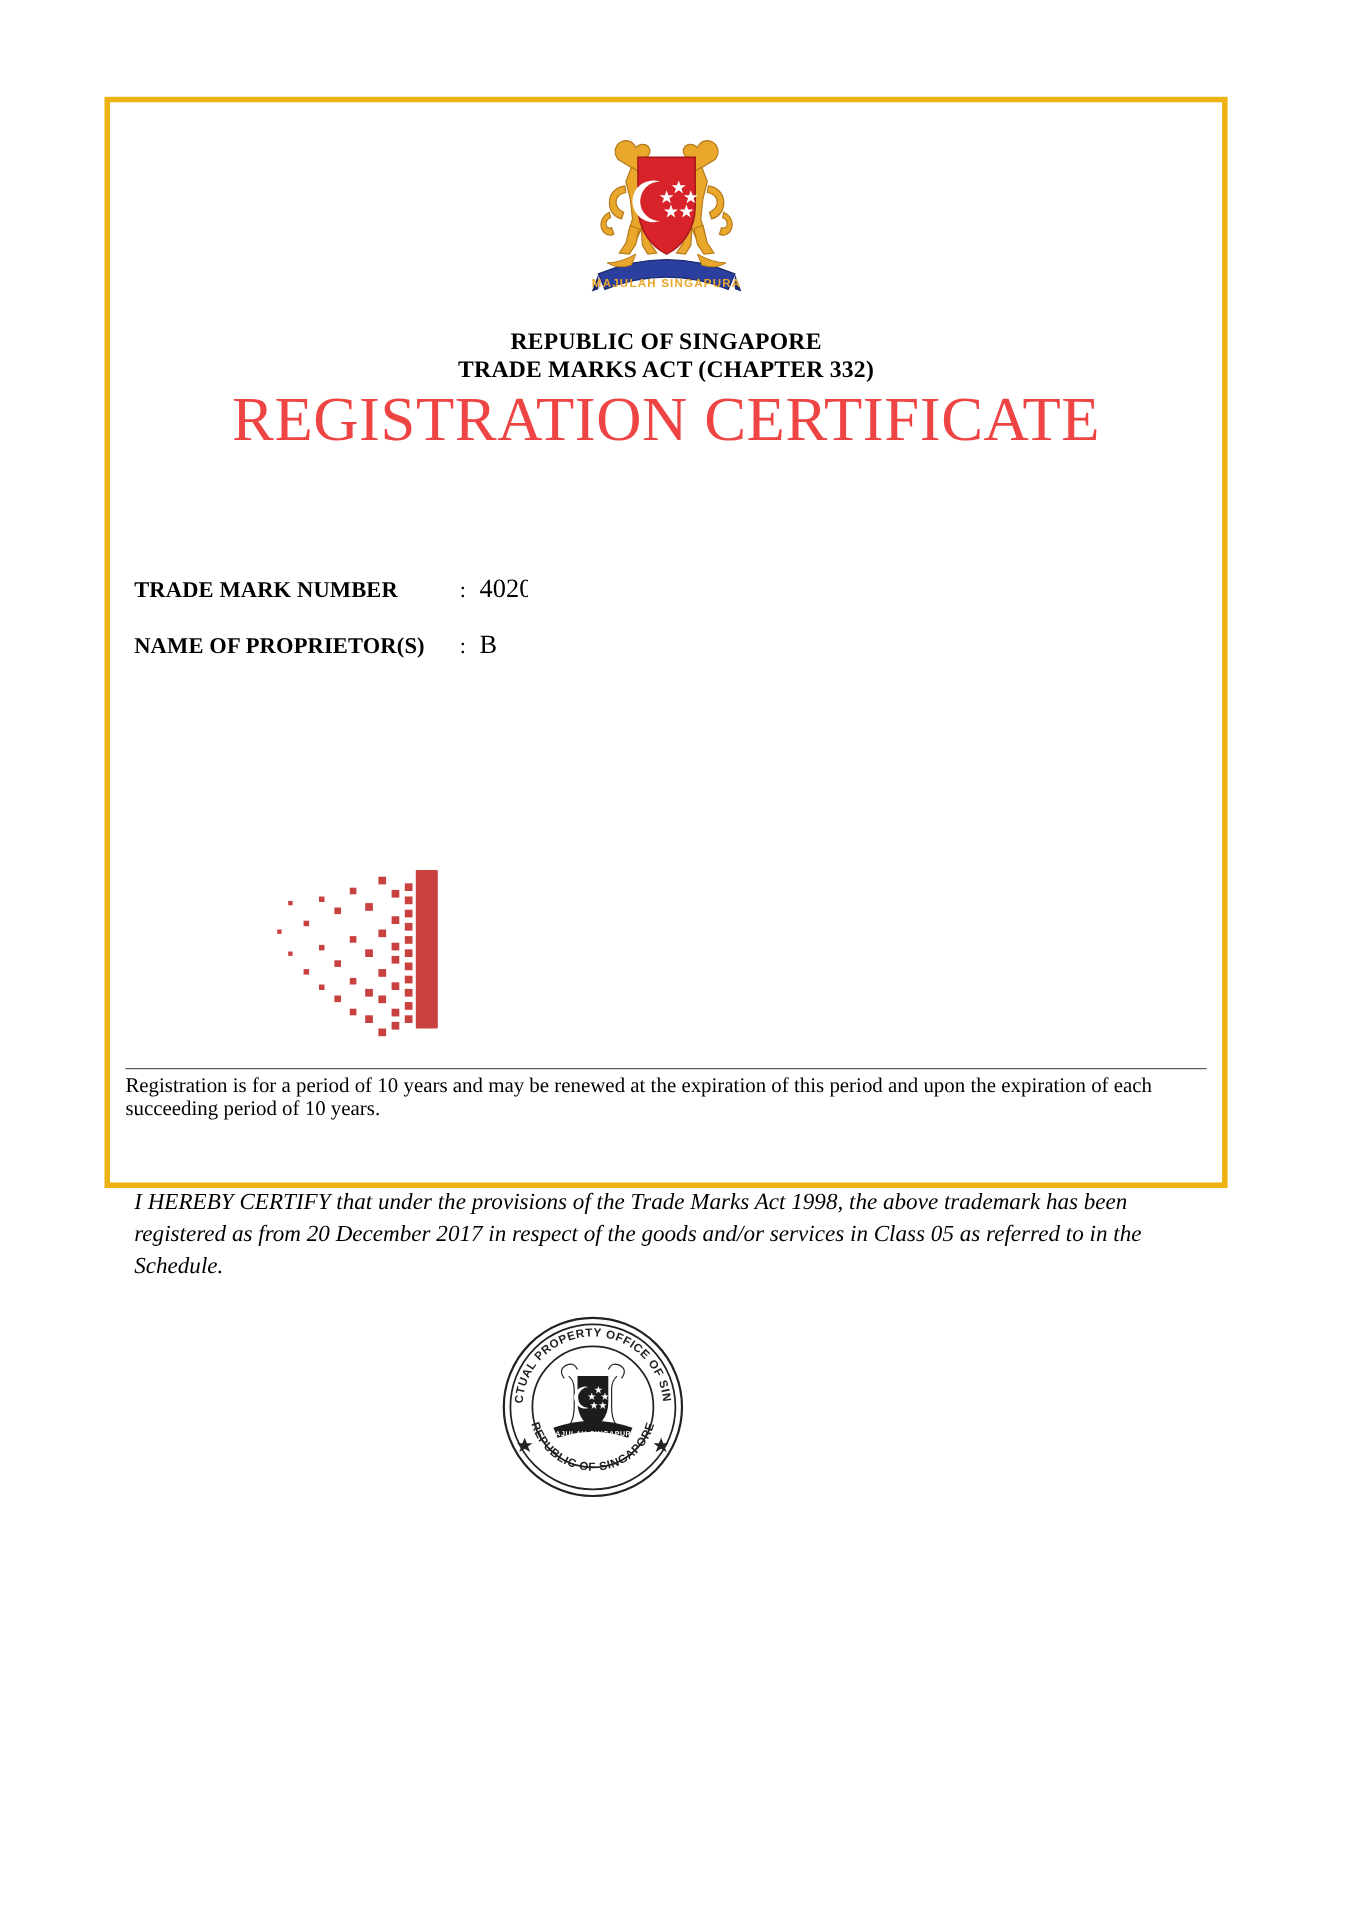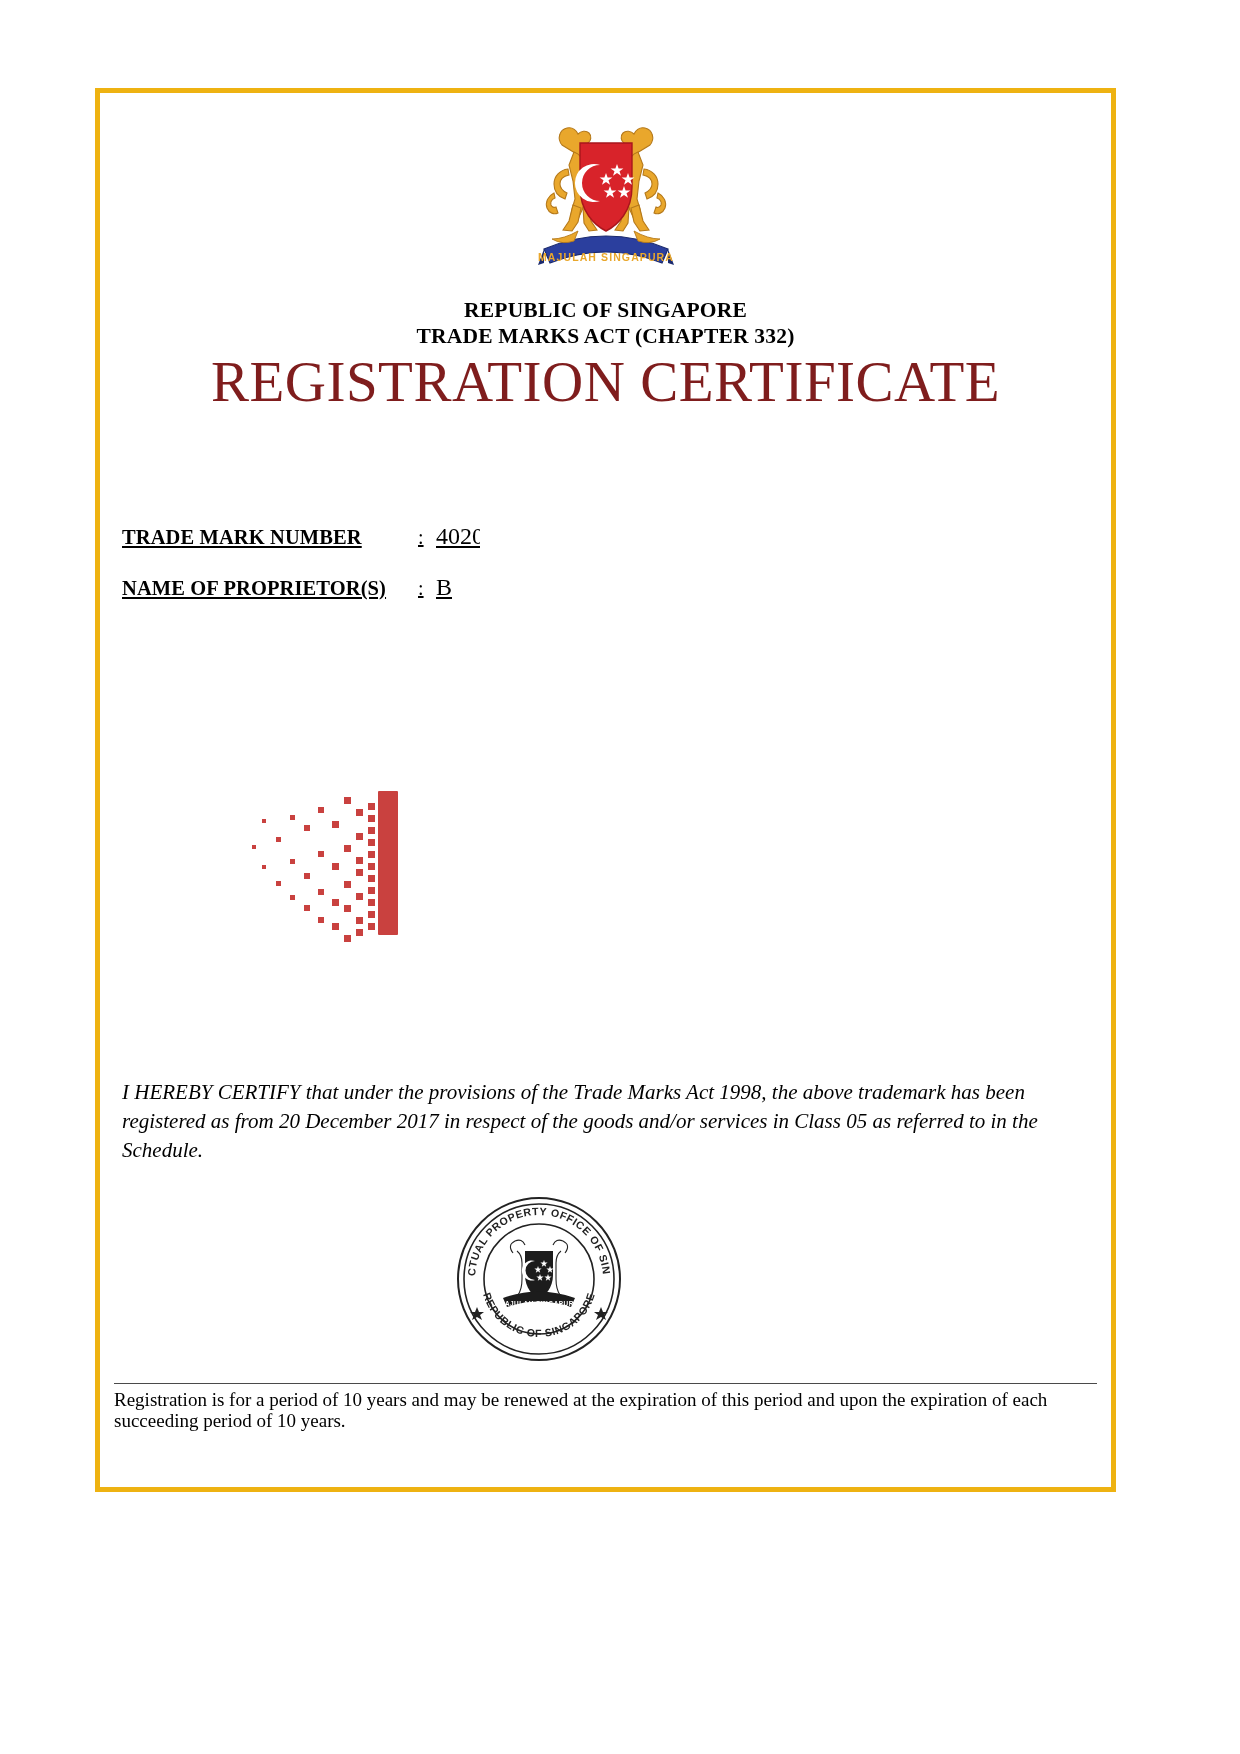--- a/index.html
+++ b/index.html
@@ -23,21 +23,21 @@
     height: 1754px;
     background: #ffffff;
   }
 
   
   .frame {
     position: absolute;
     left: 95px;
     top: 88px;
     width: 1021px;
-    height: 1404px;
+    height: 992px;
     border: 5px solid #eeb211;
     box-sizing: border-box;
     background: #ffffff;
   }
 
   .inner {
     position: absolute;
     left: 0; top: 0;
     right: 0; bottom: 0;
   }
@@ -68,21 +68,21 @@
     font-size: 21.5px;
     letter-spacing: 0.2px;
     line-height: 26px;
     color: #000;
   }
   .big-title {
     position: absolute;
     left: 0; right: 0;
     top: 258px;
     text-align: center;
-    color: #7f1d1d;
+    color: #ef4444;
     font-size: 57px;
     line-height: 62px;
     letter-spacing: 0.5px;
     white-space: nowrap;
   }
   .sub-title {
     position: absolute;
     left: 0; right: 0;
     top: 361px;
     text-align: center;
@@ -90,21 +90,20 @@
     font-size: 20px;
     letter-spacing: 0.2px;
   }
 
   
   .fields {
     position: absolute;
     left: 22px;
     top: 430px;
     width: 640px;
-    text-decoration: underline;
   }
   .field-row {
     display: flex;
     align-items: baseline;
     margin-bottom: 24px;
     white-space: nowrap;
   }
   .field-label {
     font-weight: bold;
     font-size: 20.5px;

